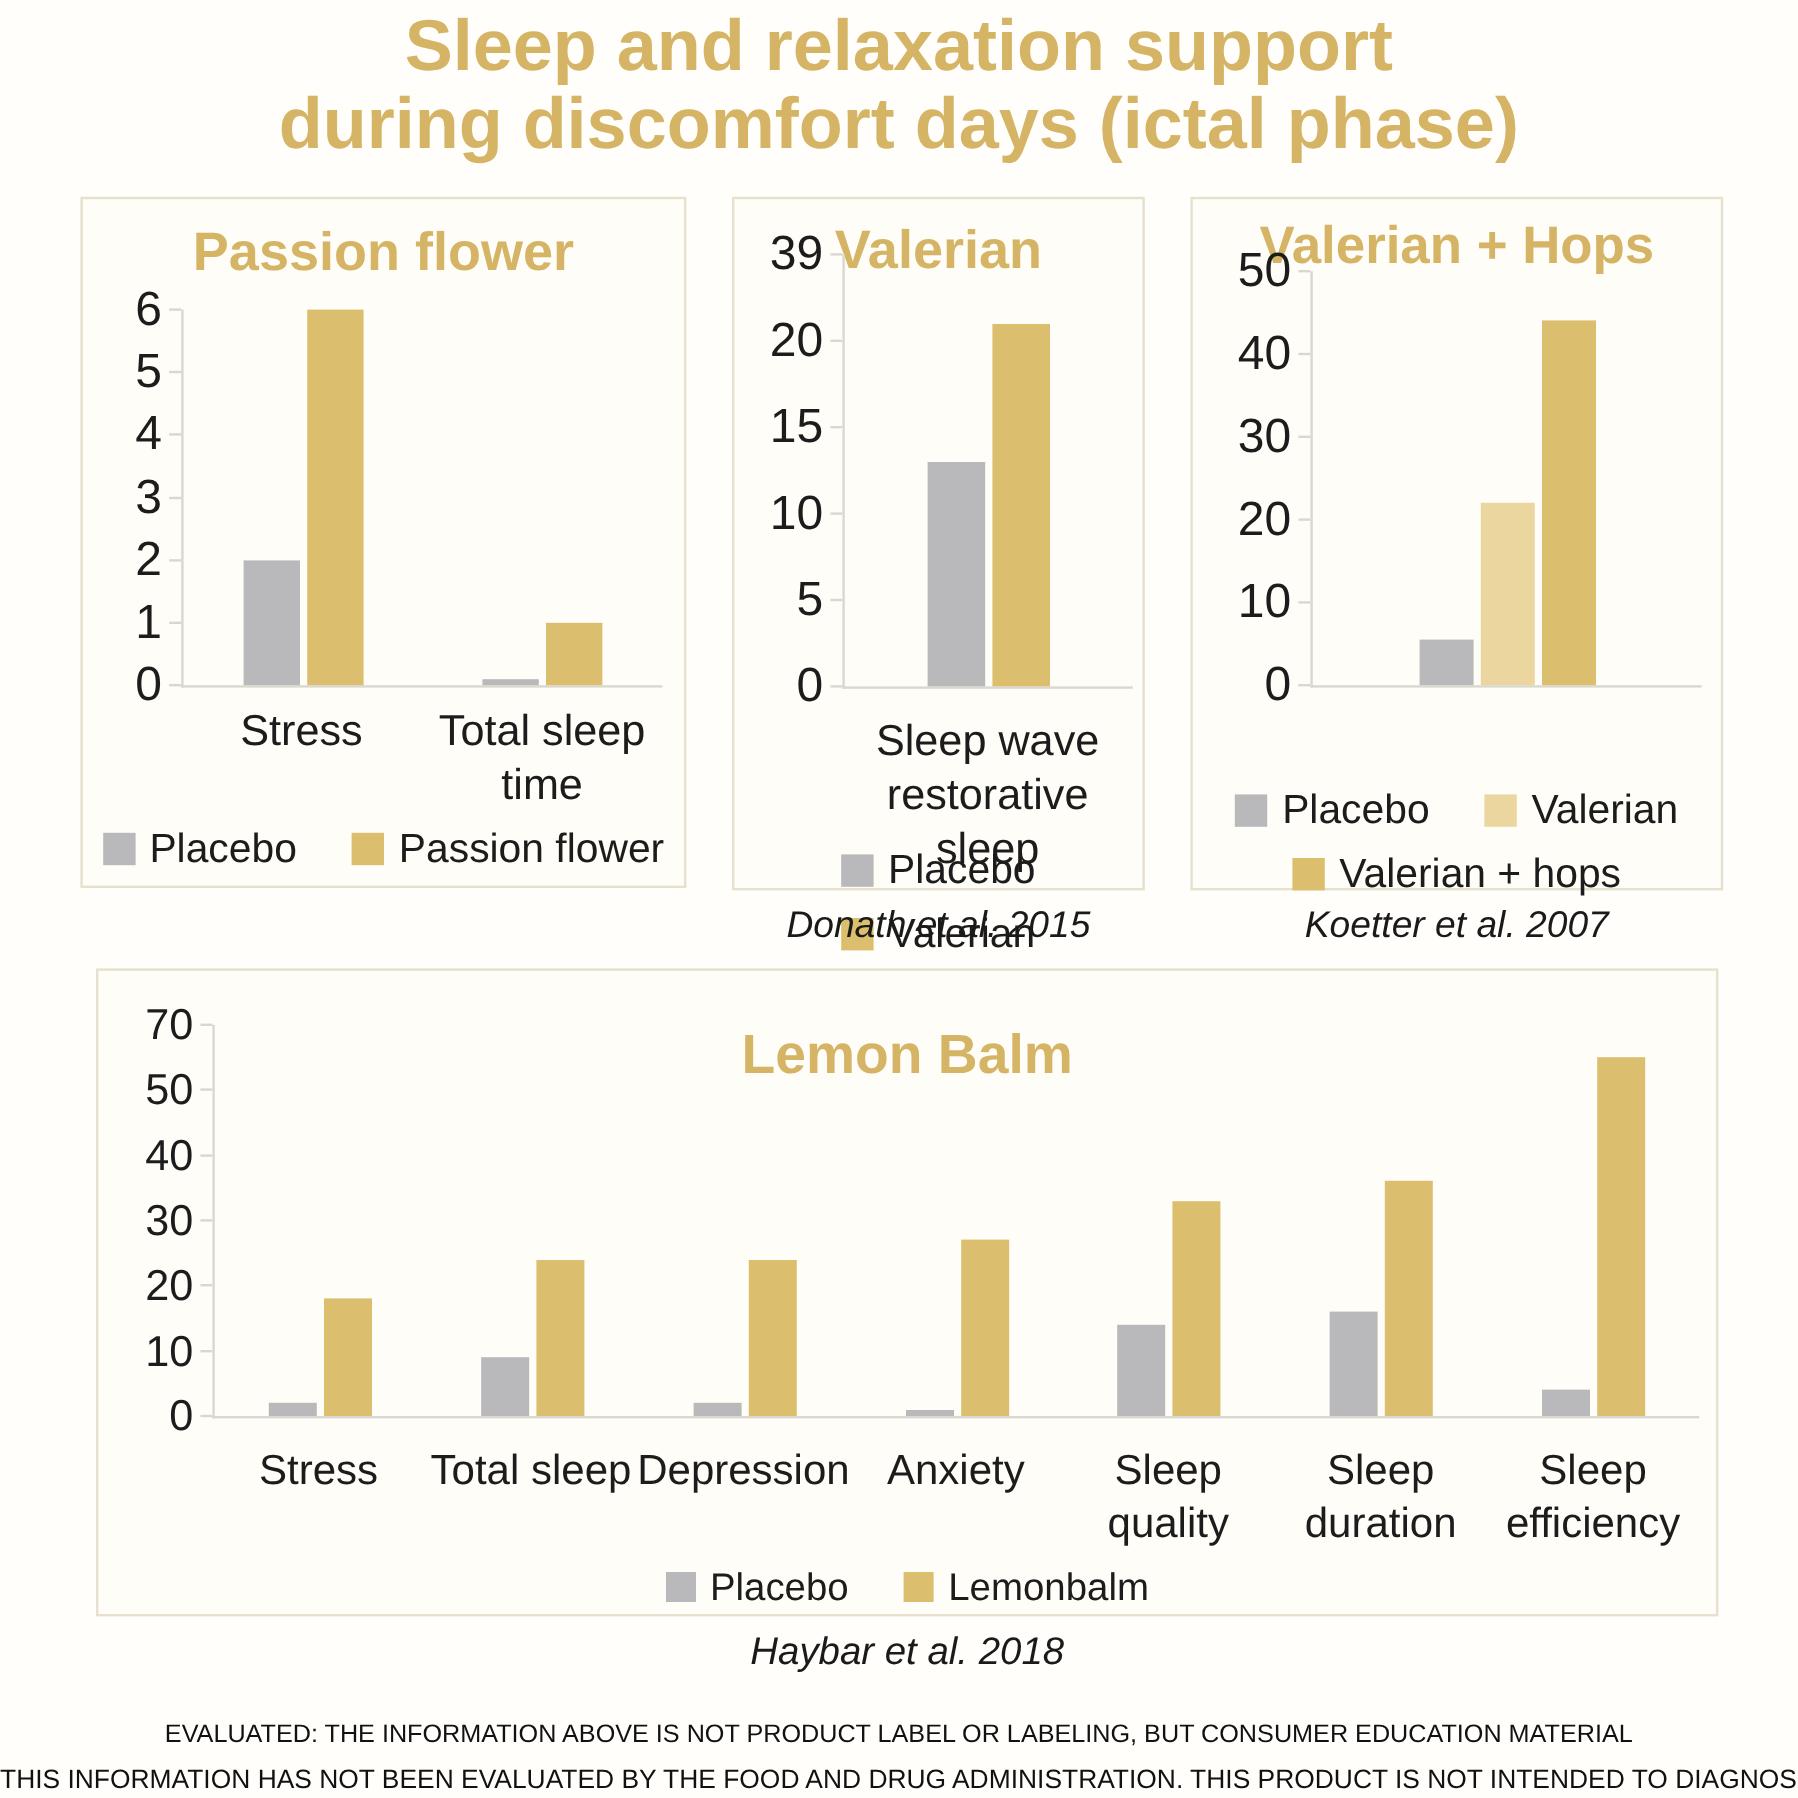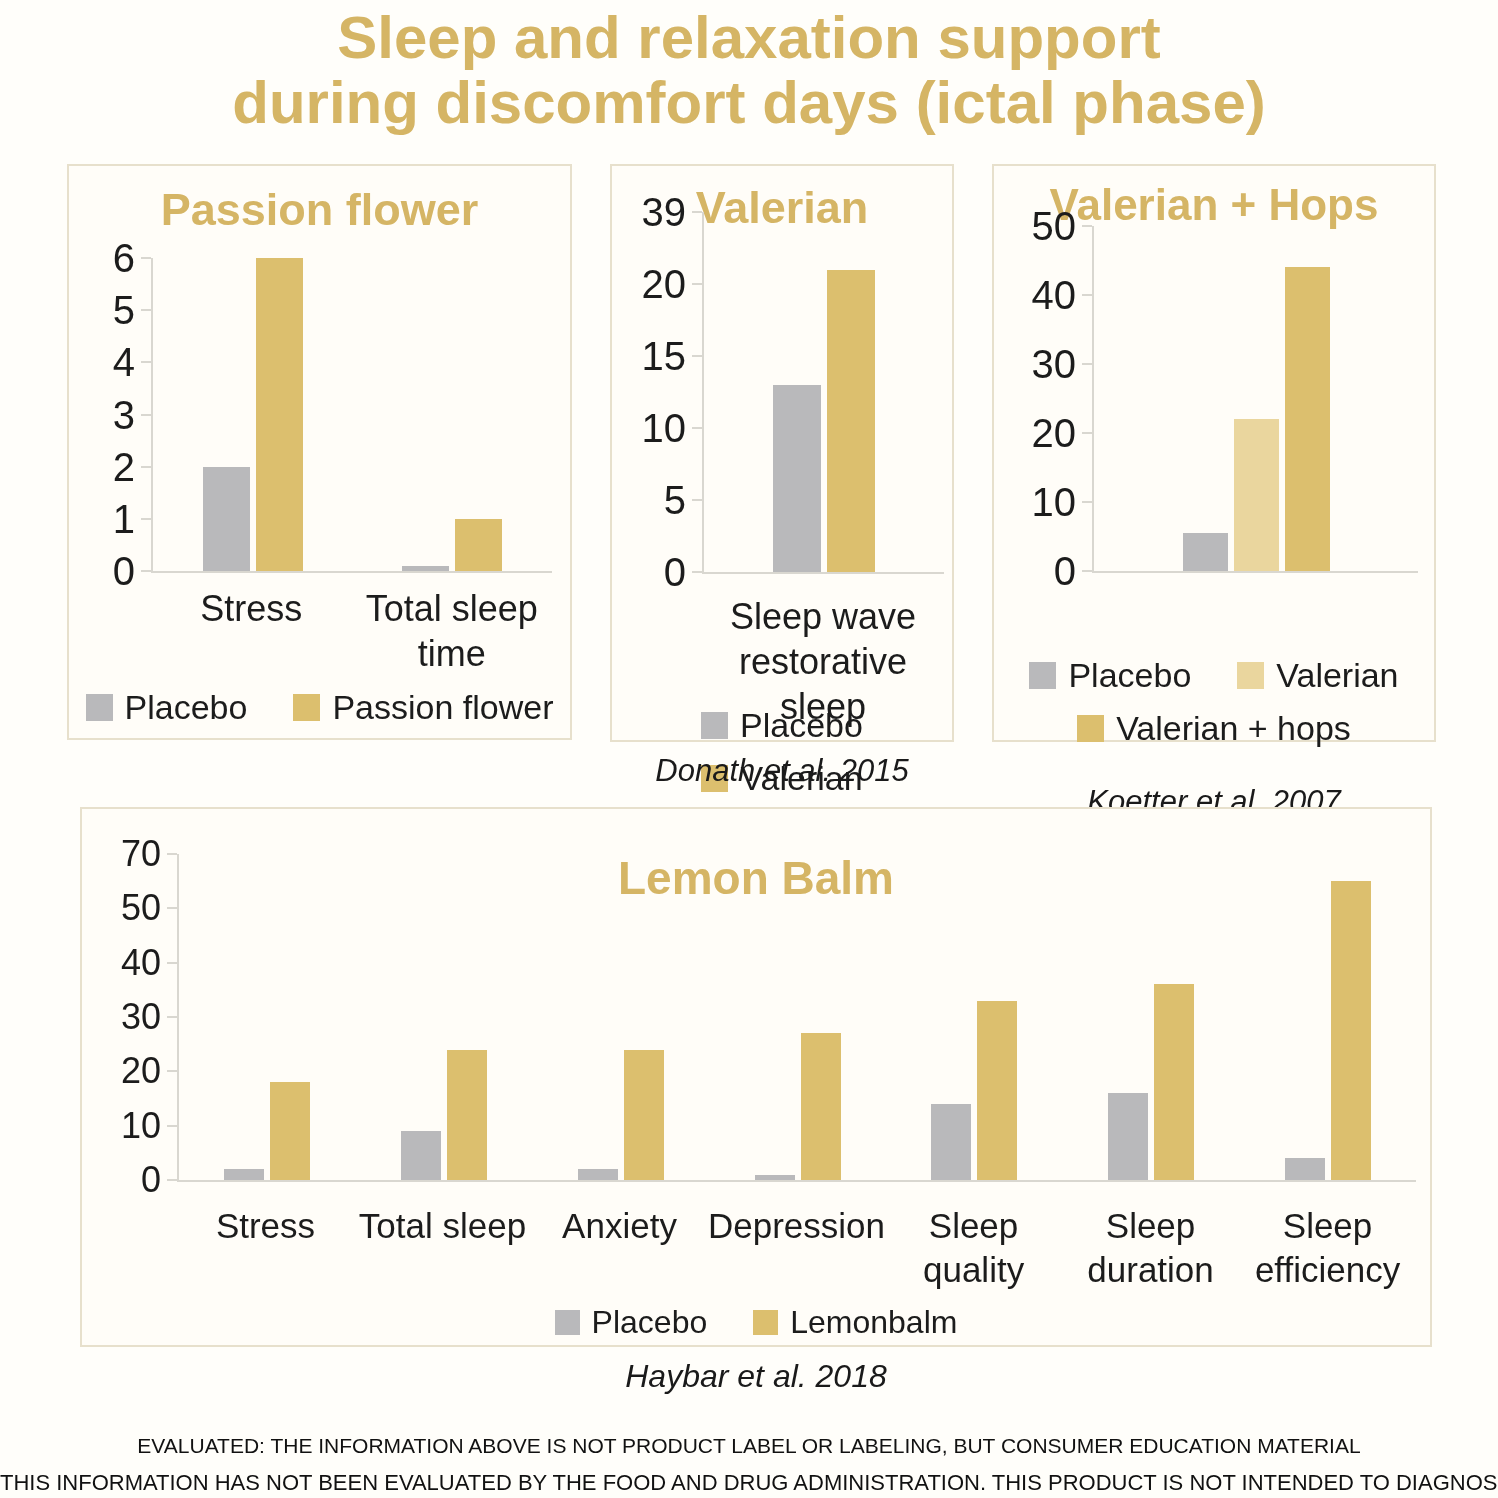--- a/index.html
+++ b/index.html
@@ -106,21 +106,21 @@
   .p4 .yaxis{width:95px;}
   .p4 .ytick{font-size:36px;}
   .p4 .bar{width:40px;}
   .p4 .cats{top:395px;left:95px;right:14px;font-size:35px;}
   .p4 .legend{top:495px;left:0;right:0;font-size:32px;}
   .p4 .legend-swatch{width:25px;height:25px;}
 
   
   .cit1{left:67px;width:505px;top:753px;}
   .cit2{left:610px;width:344px;top:753px;}
-  .cit3{left:992px;width:444px;top:784px;text-align:center;}
+  .cit3{left:992px;width:444px;top:753px;text-align:center;}
   .cit4{left:80px;width:1352px;top:1358px;font-size:32px;}
 
   
   .disc{
     position:absolute;left:0;width:100%;text-align:center;
     color:#111;margin:0;white-space:nowrap;
   }
   .disc1{top:1434px;font-size:21px;}
   .disc2{top:1470px;font-size:22px;}
 </style>
@@ -310,22 +310,22 @@
           </div>
           <div class="group">
             <div class="bar" style="height: 6.66667%; background: rgb(185, 185, 187);"></div>
             <div class="bar" style="height: 91.6667%; background: rgb(220, 191, 110);"></div>
           </div>
         </div>
     </div>
     <div class="cats">
         <div class="cat">Stress</div>
         <div class="cat">Total sleep</div>
+        <div class="cat">Depression</div>
         <div class="cat">Anxiety</div>
-        <div class="cat">Depression</div>
         <div class="cat">Sleep
 quality</div>
         <div class="cat">Sleep
 duration</div>
         <div class="cat">Sleep
 efficiency</div>
       </div>
     <div class="legend">
         <div class="legend-item">
           <span class="legend-swatch" style="background: rgb(185, 185, 187);"></span>

